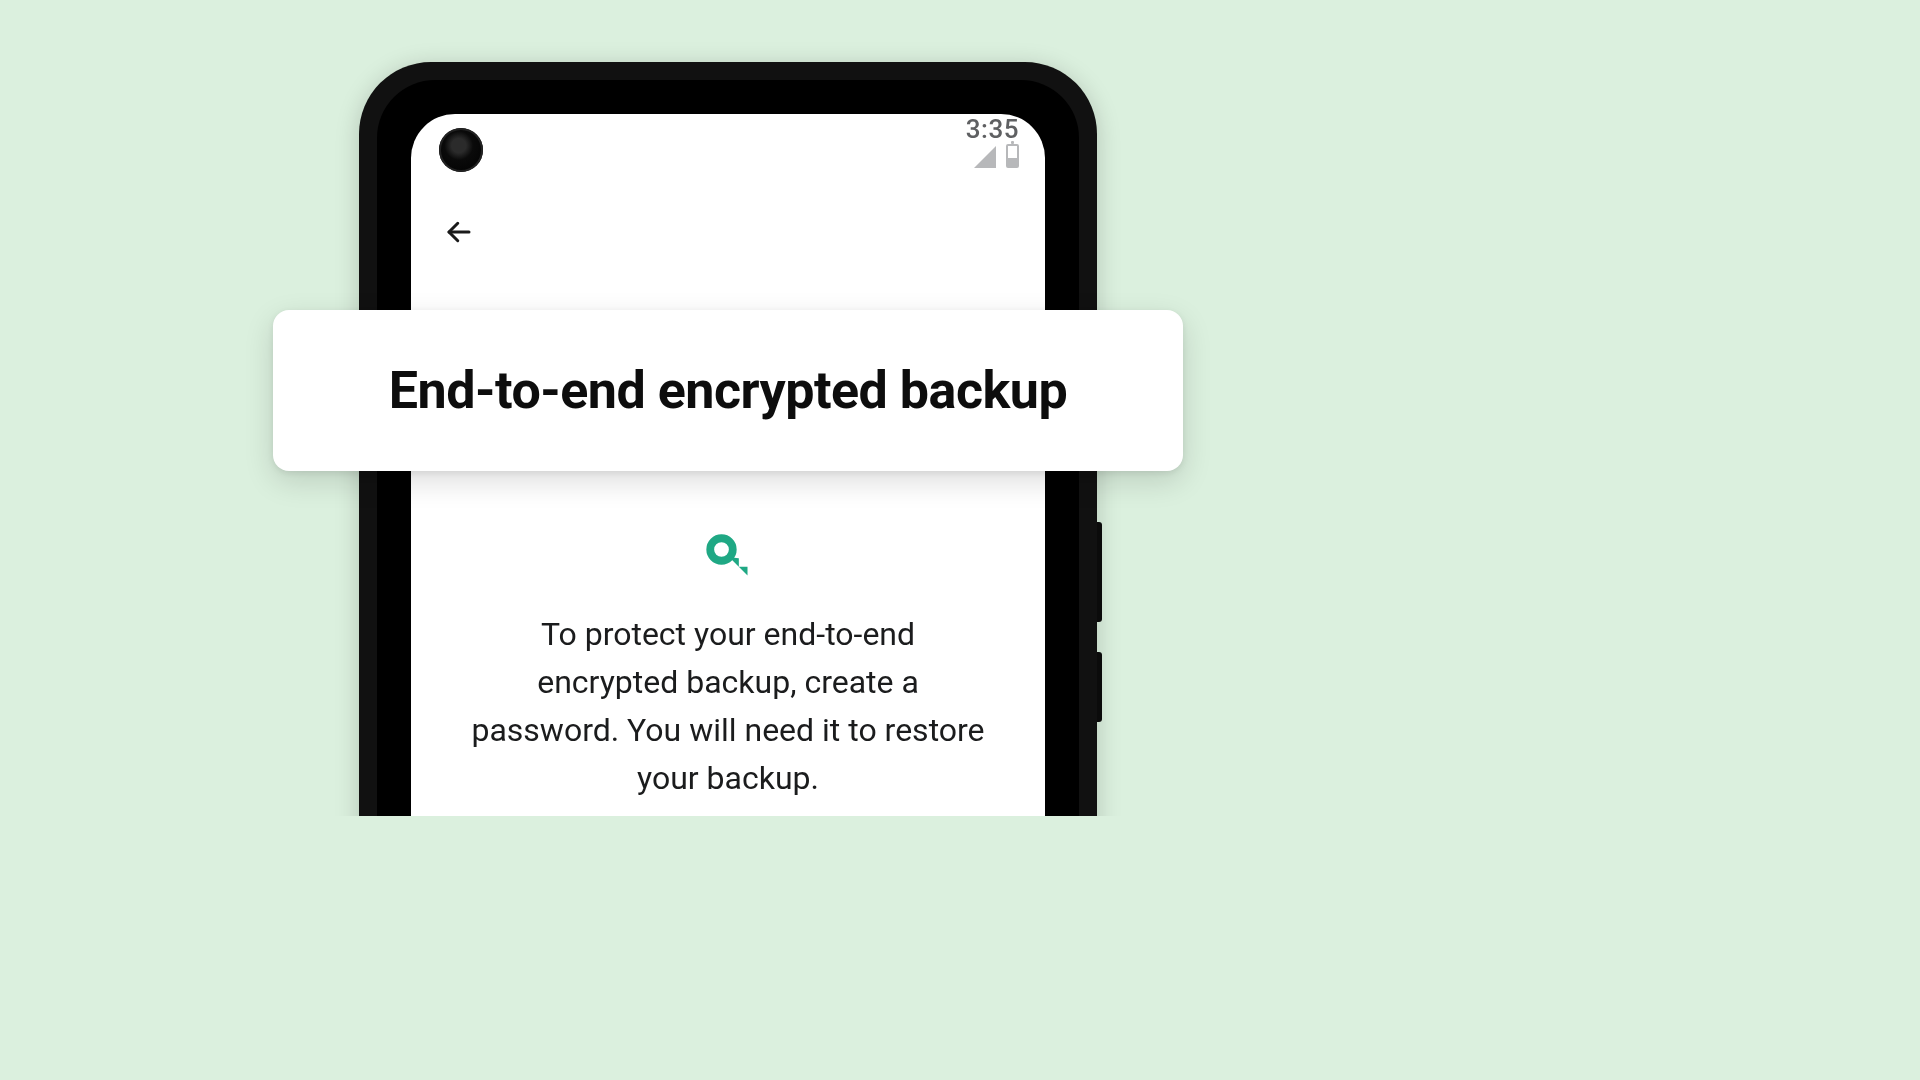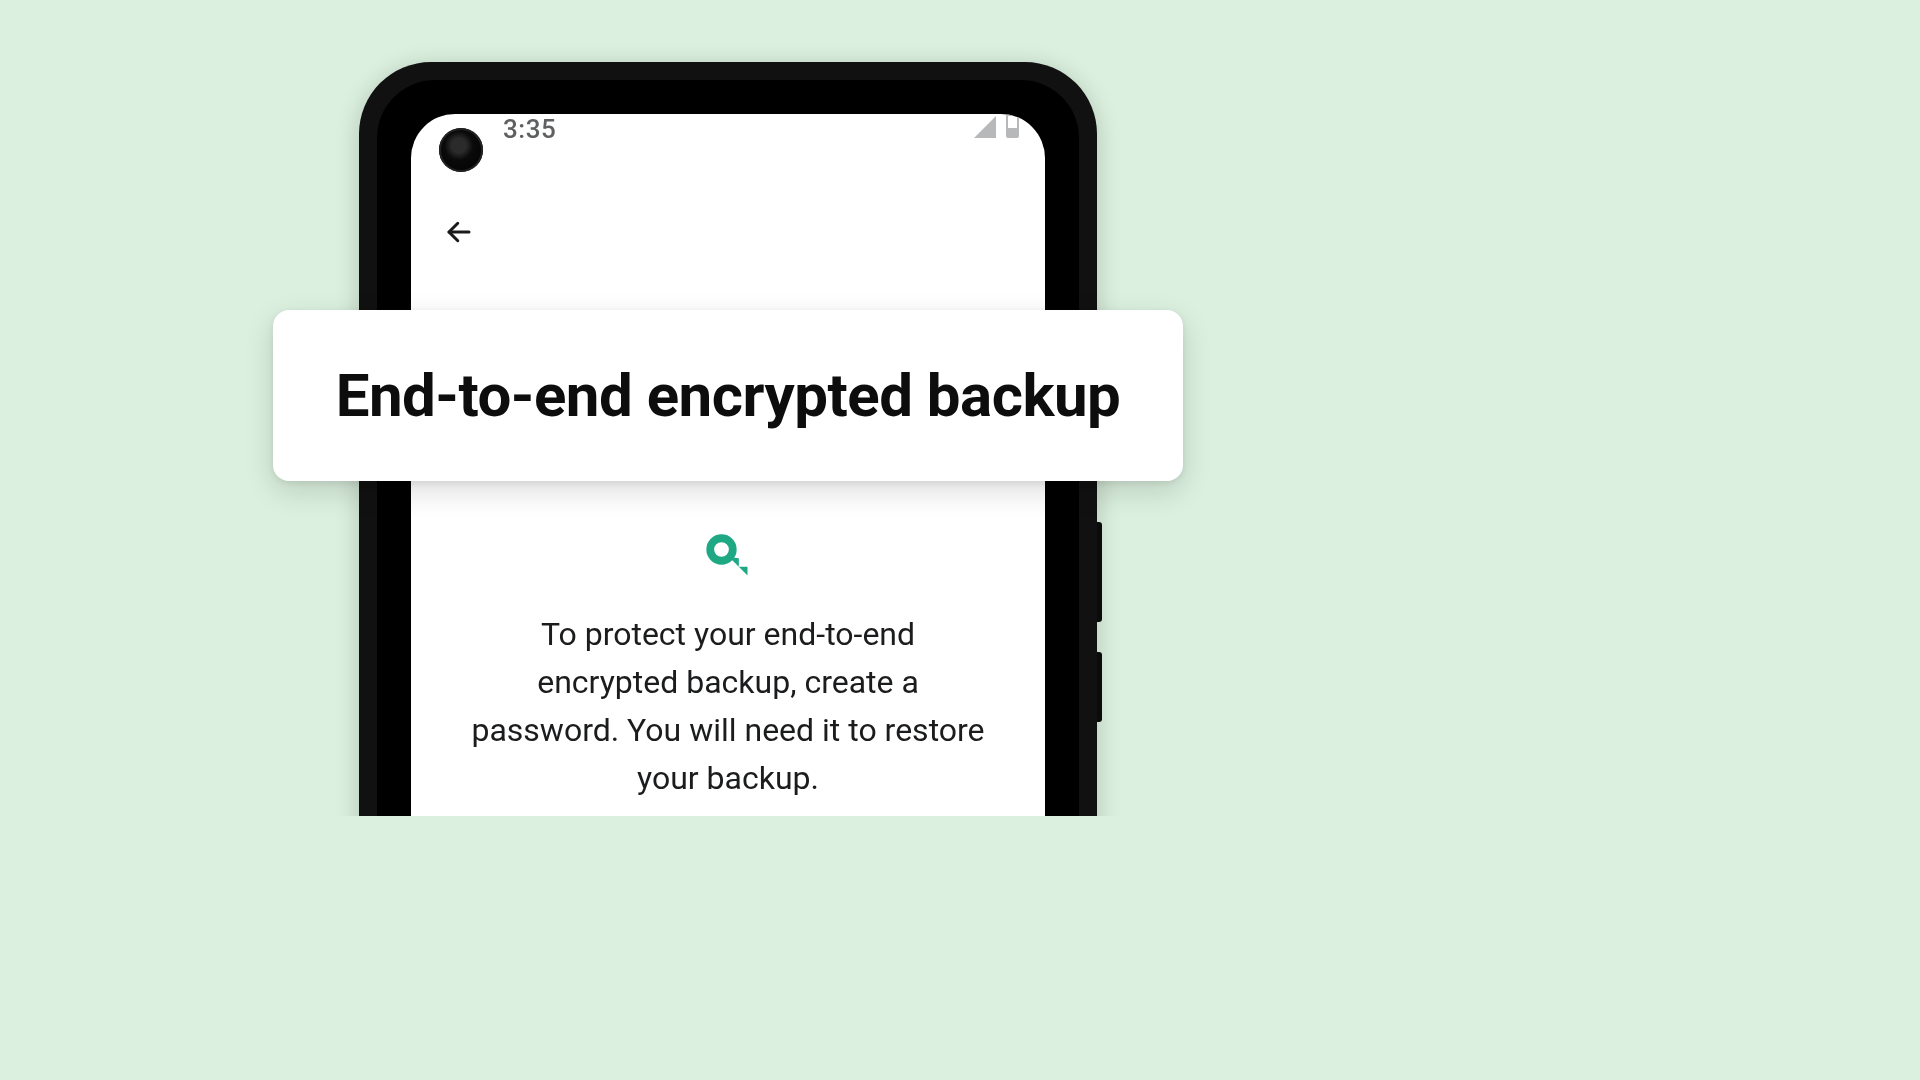--- a/index.html
+++ b/index.html
@@ -58,23 +58,24 @@
       height: 44px;
       border-radius: 50%;
       background: radial-gradient(circle at 45% 40%, #2b2b2b 0 20%, #0a0a0a 40%, #000 100%);
       box-shadow: inset 0 0 0 2px #222;
     }
     .status-bar {
       position: absolute;
       top: 0; left: 0; right: 0;
       height: 62px;
       display: flex;
-      align-items: flex-start;
+      align-items: flex-end;
       padding: 0 26px 0 92px;
       color: #5f6062;
+      flex-direction: column;
     }
     .clock { font-size: 26px; font-weight: 500; letter-spacing: 0.5px; }
     .status-right { margin-left: auto; display: flex; align-items: flex-end; gap: 10px; }
     .signal-tri {
       width: 0; height: 0;
       border-style: solid;
       border-width: 0 0 22px 22px;
       border-color: transparent transparent #b7b8ba transparent;
     }
     .battery {
@@ -123,21 +124,21 @@
       top: 310px;
       transform: translateX(-50%);
       width: 910px;
       background: #fff;
       border-radius: 16px;
       box-shadow: 0 10px 30px rgba(0,0,0,0.14), 0 2px 6px rgba(0,0,0,0.08);
       padding: 50px 40px;
       text-align: center;
     }
     .title-card h1 {
-      font-size: 60px;
+      font-size: 52px;
       font-weight: 700;
       color: #0d0d0d;
       letter-spacing: -0.5px;
     }
   </style>
 </head>
 <body>
 
 <div class="phone-frame">
   <div class="side-btn side1"></div>

